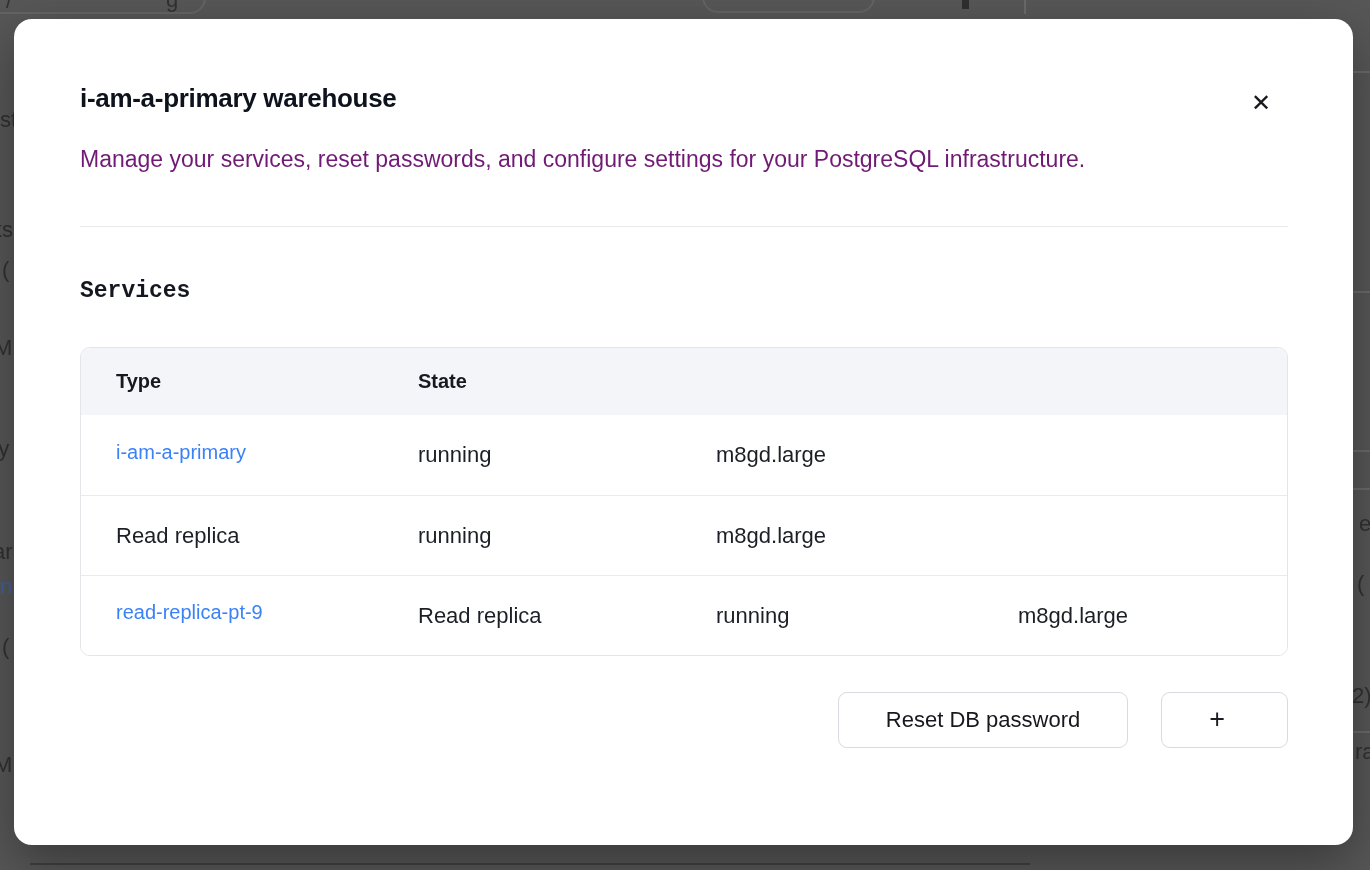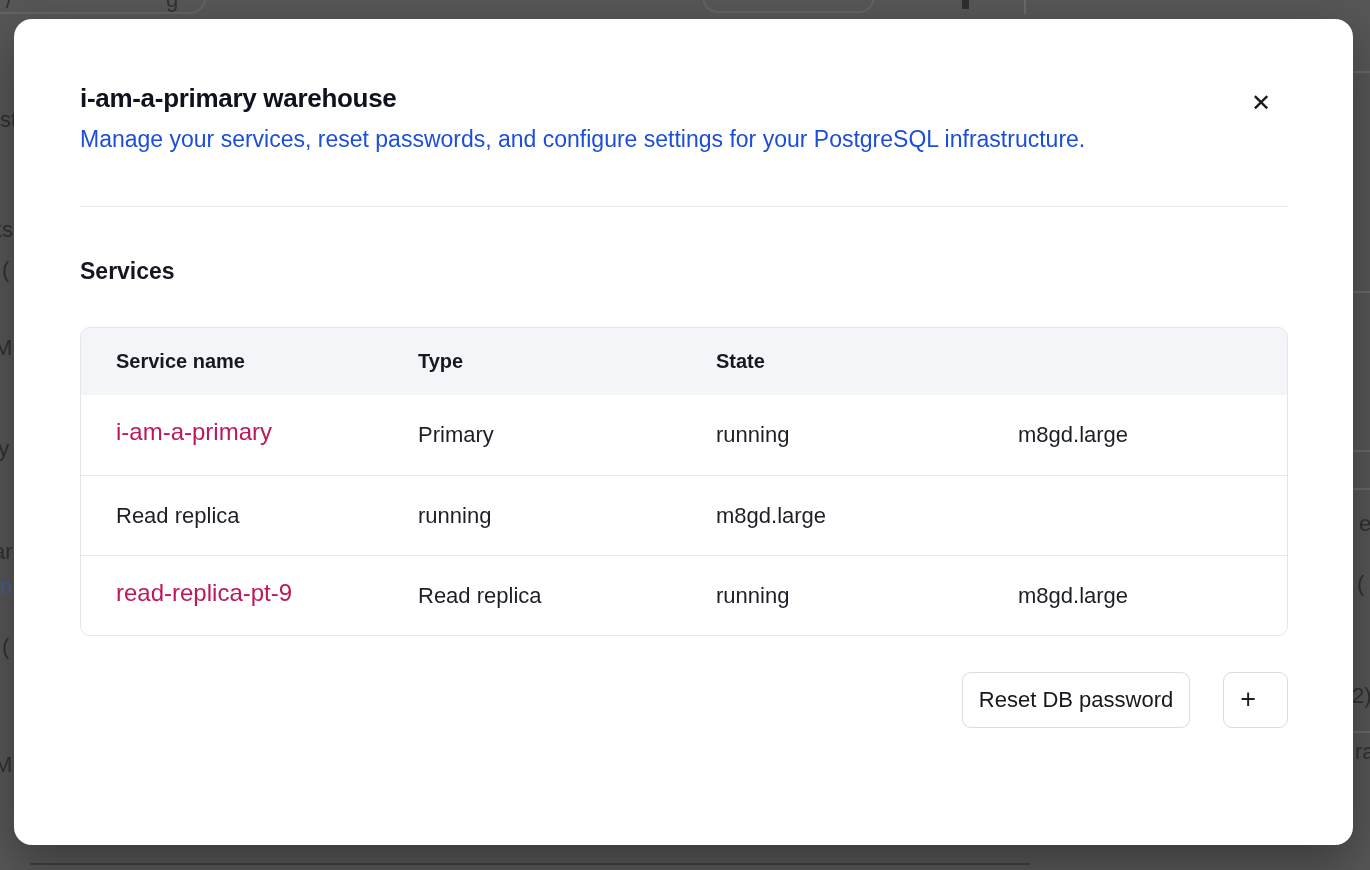--- a/index.html
+++ b/index.html
@@ -36,28 +36,29 @@
     font-size:24px; line-height:36px; text-align:center;
     color:#16181d; font-family:"DejaVu Sans",sans-serif;
   }
   .modal-title {
     margin-top:59px;
     font-size:26px; line-height:40px;
     font-weight:700; letter-spacing:-0.3px;
     color:#0d121c;
   }
   .modal-desc {
+    margin-top:20px;
     max-width:1135px;
     font-size:23px; line-height:42px;
-    font-weight:400; color:#1d4ed8;
+    font-weight:400; color:#701a75;
   }
   .divider { margin-top:46px; border:none; border-top:1px solid #e7e9ec; height:0; }
   .services-heading {
     margin-top:50px;
-    font-size:23px; line-height:28px; font-weight:700; color:#14171f;
+    font-size:23px; line-height:28px; font-weight:700; color:#14171f;font-family:Liberation Mono, monospace;
   }
 
   
   .tbl {
     margin-top:42px;
     border:1px solid #e3e5e9;
     border-radius:10px;
     overflow:hidden;
     background:#fff;
   }
@@ -65,28 +66,28 @@
   .tr.head { background:#f4f5f8; height:67px; }
   .tr.body-row { height:80px; border-top:1px solid #e8eaee; background:#fff; }
   .th {
     padding-left:35px;
     font-size:20px; font-weight:700; color:#16191f;
   }
   .td { padding-left:35px; font-size:22px; font-weight:400; color:#1c1f26; }
   .svc-link {
     display:inline-block; max-width:232px;
     white-space:nowrap; overflow:hidden;
-    color:#be185d; text-decoration:none; cursor:pointer;
-    font-size:24px;
+    color:#3b82f6; text-decoration:none; cursor:pointer;
+    font-size:20px;
   }
 
   
   .actions { margin-top:36px; display:flex; justify-content:flex-end; gap:33px; }
   .btn {
-    height:56px; padding:0 16px;
+    height:56px; padding:0 47px;
     display:inline-flex; align-items:center; justify-content:center;
     background:#fff; border:1px solid #d7dade; border-radius:9px;
     font-family:"Liberation Sans","DejaVu Sans",sans-serif;
     font-size:22px; font-weight:500; color:#16181d;
     cursor:pointer;
   }
   .btn .plus { font-size:27px; font-weight:300; margin-right:15px; position:relative; top:-1px; color:#1a1d22; }
 </style>
 </head>
 <body>
@@ -129,28 +130,26 @@
 
   <h1 class="modal-title">i-am-a-primary warehouse</h1>
   <p class="modal-desc">Manage your services, reset passwords, and configure settings for your PostgreSQL infrastructure.</p>
 
   <hr class="divider">
 
   <h2 class="services-heading">Services</h2>
 
   <div class="tbl">
     <div class="tr head">
-      <div class="th">Service name</div>
       <div class="th">Type</div>
       <div class="th">State</div>
     </div>
 
     <div class="tr body-row" style="border-top:none;">
       <div class="td"><a class="svc-link">i-am-a-primary</a></div>
-      <div class="td">Primary</div>
       <div class="td">running</div>
       <div class="td">m8gd.large</div>
     </div>
 
     <div class="tr body-row">
       <div class="td">Read replica</div>
       <div class="td">running</div>
       <div class="td">m8gd.large</div>
     </div>
 

